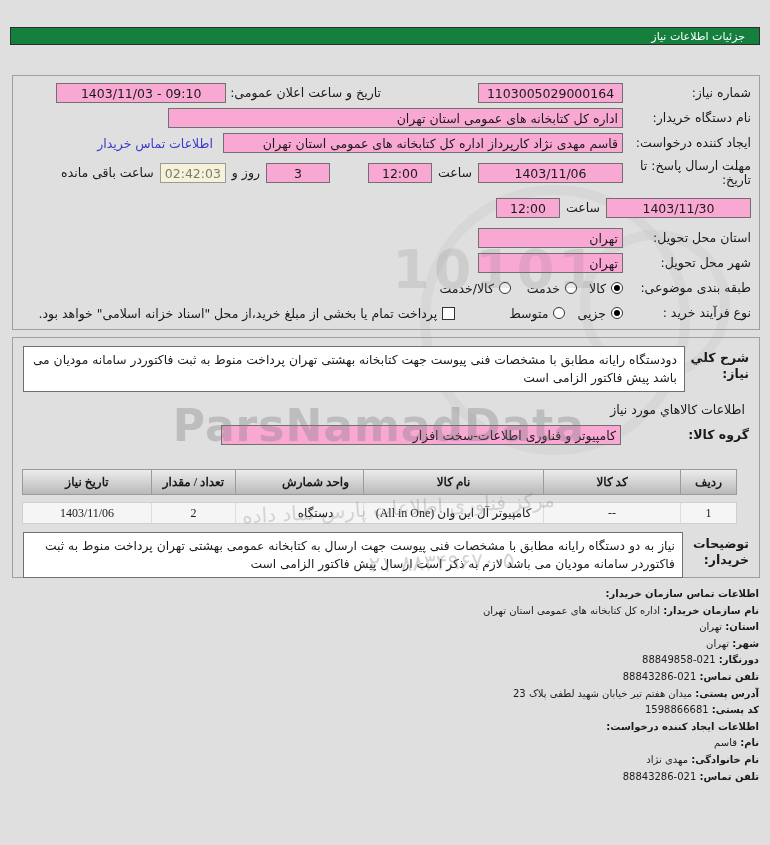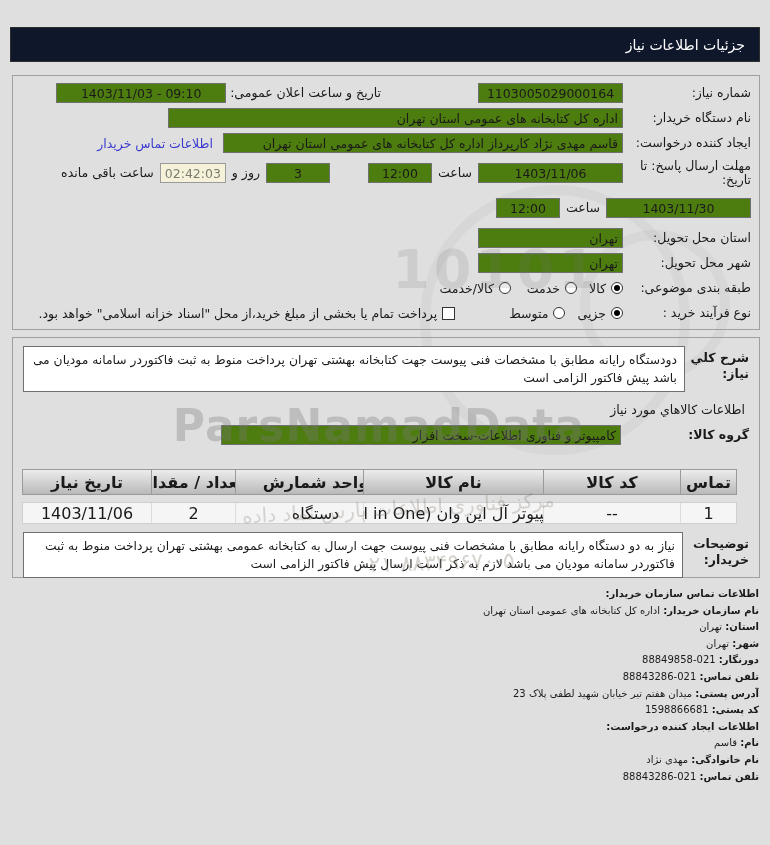--- a/index.html
+++ b/index.html
@@ -7,37 +7,37 @@
   body {
     position: relative;
     background: #dfdfdf;
     font-family: "DejaVu Sans", sans-serif;
     font-size: 12.5px;
     color: #1a1a1a;
     overflow: hidden;
     direction: rtl;
   }
   .titlebar {
-    position: absolute; top: 27px; right: 10px; left: 10px; height: 35px;
-    background: #0f172a; border: 1px solid #2e2e2e; color: #ffffff;
+    position: absolute; top: 27px; right: 10px; left: 10px; height: 18px;
+    background: #15803d; border: 1px solid #2e2e2e; color: #ffffff;
     display: flex; align-items: center; padding: 0 14px;
-    font-size: 14px; z-index: 2;
+    font-size: 11px; z-index: 2;
   }
   .groupbox {
     position: absolute; right: 10px; left: 12px;
     border: 1px solid #9f9f9f; background: transparent; z-index: 2;
   }
   .box1 { top: 75px; height: 255px; padding: 6px 8px; display: flex; flex-direction: column; gap: 3px; }
   .box2 { top: 337px; height: 241px; padding: 8px 10px; }
   .frow { display: flex; align-items: center; min-height: 22px; }
   .frow.tall { min-height: 32px; align-items: center; }
   .lbl { width: 128px; flex: 0 0 128px; line-height: 14.5px; }
   .lbl.auto { width: auto; flex: 0 0 auto; }
   .inp {
-    height: 20px; background: #4d7c0f; border: 1px solid #707070;
+    height: 20px; background: #f9a8d4; border: 1px solid #707070;
     display: flex; align-items: center; justify-content: center;
     font-size: 12.5px; overflow: hidden; white-space: nowrap;
   }
   .inp.rt { justify-content: flex-end; padding-left: 4px; padding-right: 4px; justify-content: flex-start; }
   .w145 { width: 145px; flex: 0 0 145px; }
   .w170 { width: 170px; flex: 0 0 170px; }
   .w455 { width: 455px; flex: 0 0 455px; }
   .w400 { width: 400px; flex: 0 0 400px; }
   .w64  { width: 64px; flex: 0 0 64px; }
   .w66  { width: 66px; flex: 0 0 66px; }
@@ -57,21 +57,21 @@
     padding: 4px 7px; line-height: 18px; font-size: 12.3px; text-align: right;
   }
   .sechdr { font-weight: normal; margin: 10px 4px 0; }
   .grouprow { display: flex; align-items: center; margin-top: 8px; }
   .itemtable { margin-top: 24px; margin-right: 12px; width: 715px; }
   .thead { display: flex; border: 1px solid #9a9a9a; background: linear-gradient(#ececec, #b9b9b9); height: 26px; }
   .thead .cell { font-weight: bold; }
   .trow { display: flex; border: 1px solid #cfcfcf; background: #f5f5f5; height: 22px; margin-top: 7px; }
   .cell {
     display: flex; align-items: center; justify-content: center;
-    font-size: 16px; border-left: 1px solid #9a9a9a; overflow: hidden; white-space: nowrap;
+    font-size: 12px; border-left: 1px solid #9a9a9a; overflow: hidden; white-space: nowrap; font-family: Liberation Serif, serif;
   }
   .trow .cell { border-left: 1px solid #dcdcdc; }
   .cell:last-child { border-left: none; }
   .c0 { width: 56px; } .c1 { width: 137px; } .c2 { width: 180px; }
   .c3 { width: 128px; padding-left: 32px; } .c4 { width: 84px; } .c5 { width: 130px; flex:1; }
   .notesrow { display: flex; align-items: flex-start; margin-top: 8px; }
   .contact { position: absolute; top: 586px; right: 11px; left: 14px; line-height: 16.6px; font-size: 10px; z-index: 2; }
   .contact .line { white-space: nowrap; overflow: hidden; }
   .wm { position: absolute; pointer-events: none; z-index: 3; white-space: nowrap; }
   .wm-brand { top: 400px; right: 185px; font-size: 44px; font-weight: bold; color: rgba(120,120,120,0.33); letter-spacing: 1px; font-family: "DejaVu Sans", sans-serif; }
@@ -184,21 +184,21 @@
 
   <div class="sechdr">اطلاعات کالاهاي مورد نیاز</div>
 
   <div class="grouprow">
     <span class="lbl bold">گروه کالا:</span>
     <div class="inp rt w400">کامپیوتر و فناوری اطلاعات-سخت افزار</div>
   </div>
 
   <div class="itemtable">
     <div class="thead">
-      <div class="cell c0">تماس</div>
+      <div class="cell c0">ردیف</div>
       <div class="cell c1">کد کالا</div>
       <div class="cell c2">نام کالا</div>
       <div class="cell c3">واحد شمارش</div>
       <div class="cell c4">تعداد / مقدار</div>
       <div class="cell c5">تاریخ نیاز</div>
     </div>
     <div class="trow">
       <div class="cell c0">1</div>
       <div class="cell c1">--</div>
       <div class="cell c2">کامپیوتر آل این وان (All in One)</div>

